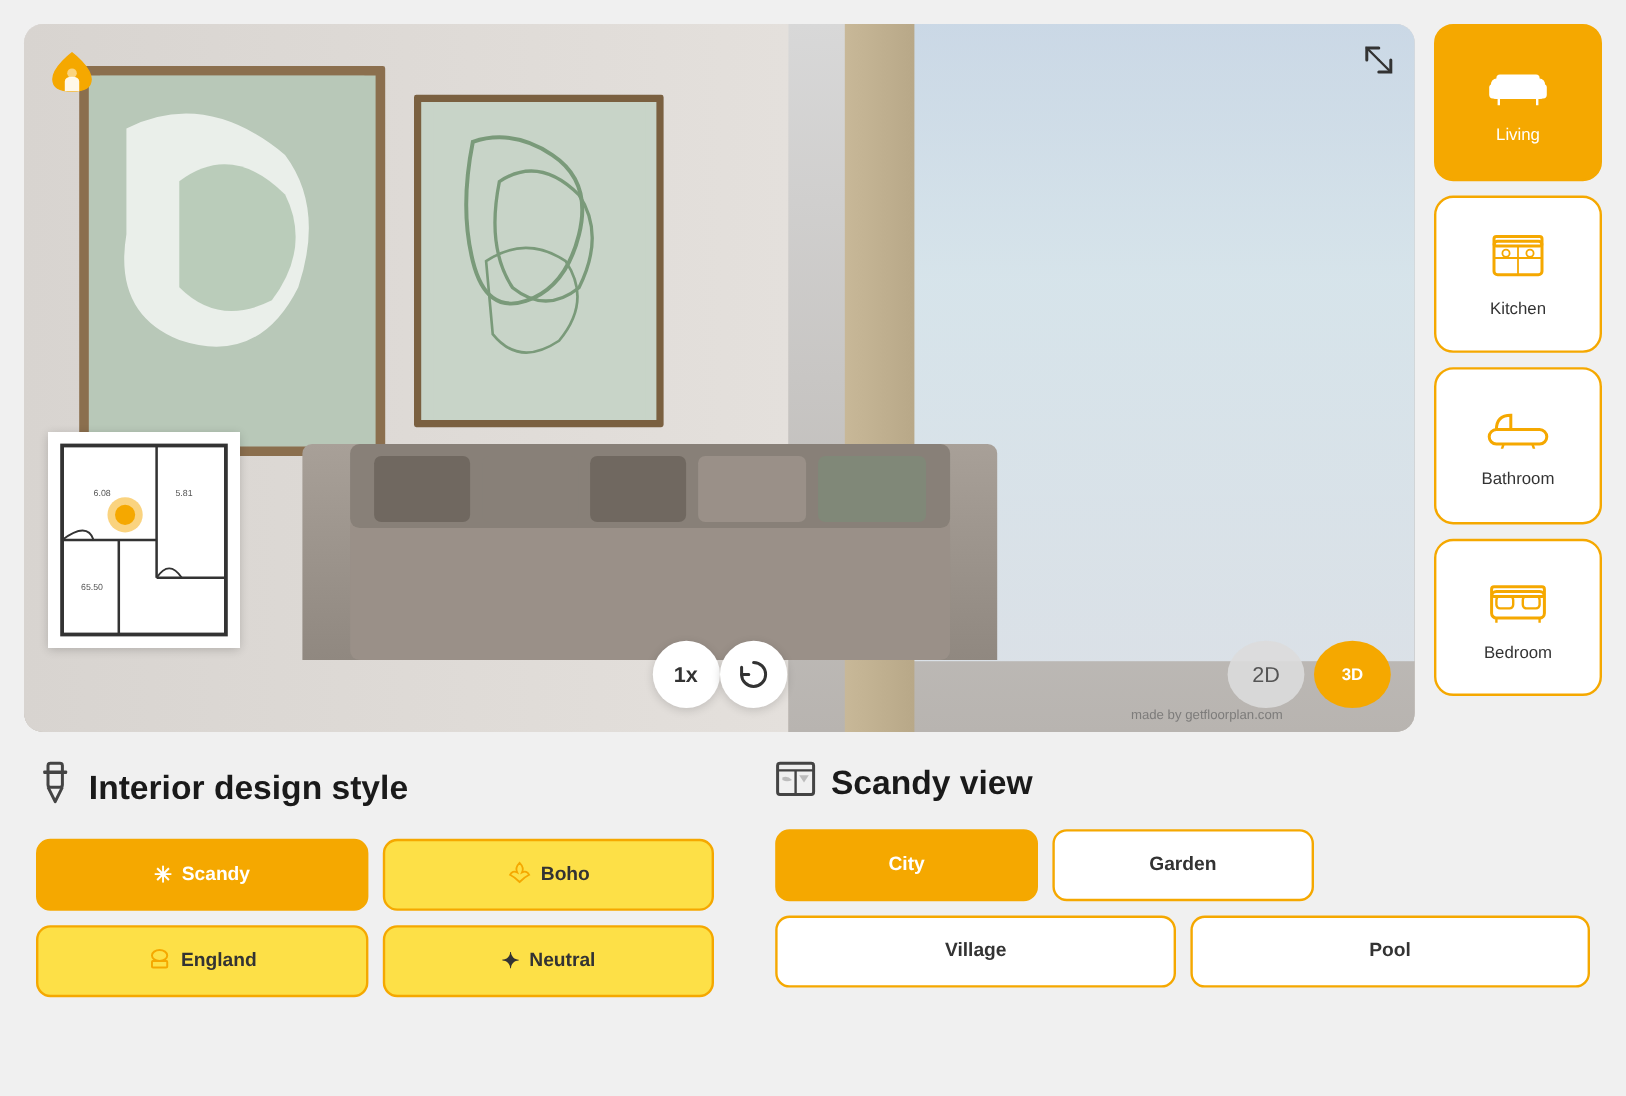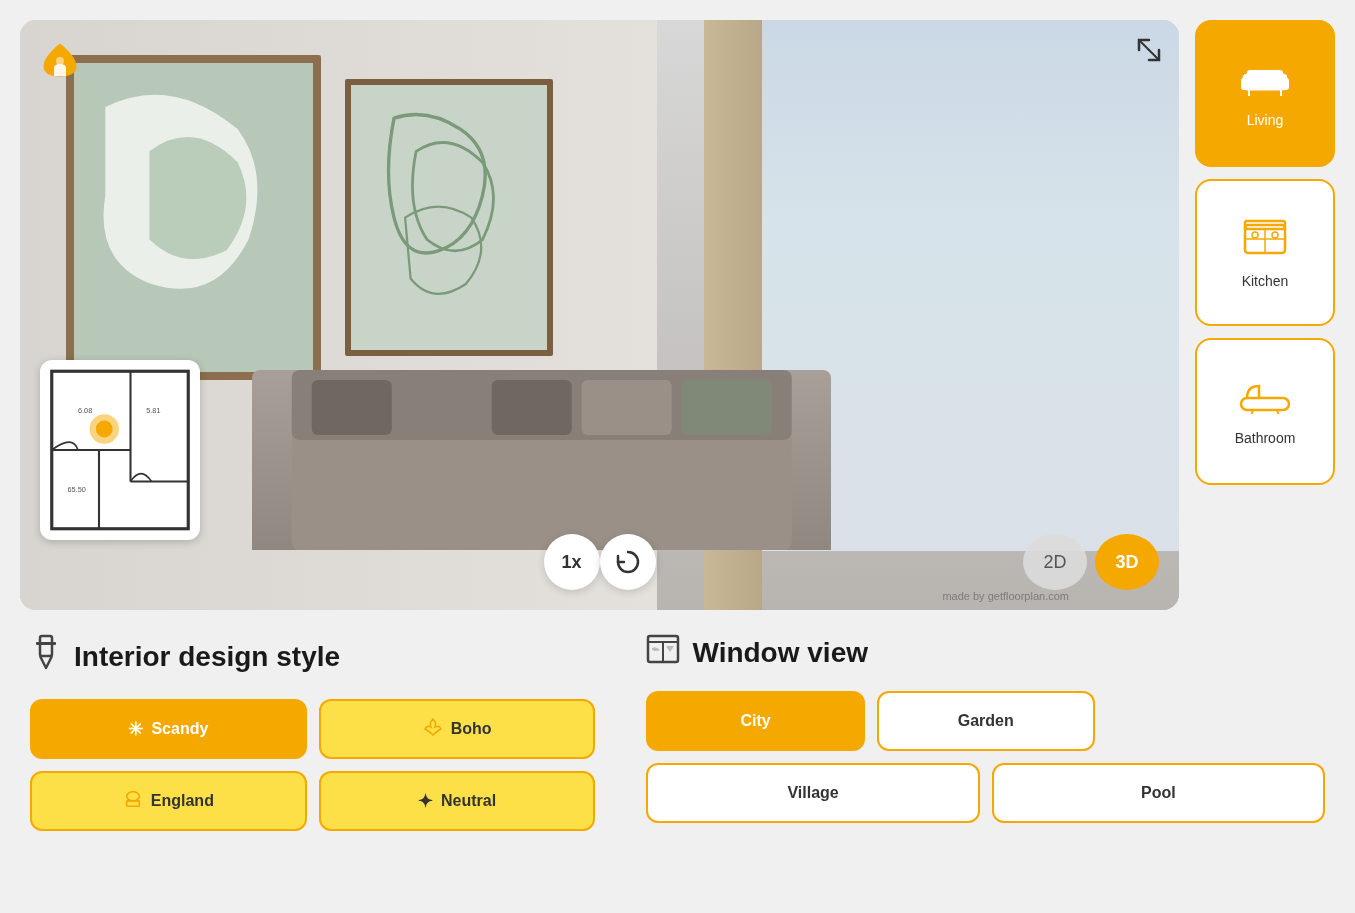--- a/index.html
+++ b/index.html
@@ -112,21 +112,21 @@
     }
 
     
     .floorplan-overlay {
       position: absolute;
       bottom: 70px;
       left: 20px;
       width: 160px;
       height: 180px;
       background: white;
-      border-radius: 12px;
+      border-radius: 0;
       padding: 6px;
       box-shadow: 0 2px 8px rgba(0,0,0,0.2);
     }
     .floorplan-svg {
       width: 100%;
       height: 100%;
     }
 
     
     .view-controls {
@@ -188,21 +188,21 @@
       display: flex;
       align-items: center;
       justify-content: center;
     }
     .view-3d-btn {
       width: 64px;
       height: 56px;
       border-radius: 50%;
       background: #f5a800;
       border: none;
-      font-size: 18px;
+      font-size: 14px;
       font-weight: 700;
       cursor: pointer;
       color: white;
       display: flex;
       align-items: center;
       justify-content: center;
     }
 
     
     .home-icon-overlay {
@@ -234,21 +234,21 @@
 
     
     .room-buttons {
       display: flex;
       flex-direction: column;
       gap: 12px;
       width: 140px;
     }
     .room-btn {
       width: 140px;
-      height: 147px;
+      height: 131px;
       border-radius: 16px;
       border: 2.5px solid #f5a800;
       background: white;
       cursor: pointer;
       display: flex;
       flex-direction: column;
       align-items: center;
       justify-content: center;
       gap: 8px;
       font-size: 14px;
@@ -489,20 +489,33 @@
           <svg width="52" height="36" viewBox="0 0 52 36" fill="none" xmlns="http://www.w3.org/2000/svg">
             <path d="M8 20 Q8 8 20 8 L20 20" stroke="#f5a800" stroke-width="2.5" fill="none" stroke-linecap="round"></path>
             <rect x="2" y="20" width="48" height="12" rx="6" fill="none" stroke="#f5a800" stroke-width="2.5"></rect>
             <line x1="14" y1="32" x2="12" y2="38" stroke="#f5a800" stroke-width="2"></line>
             <line x1="38" y1="32" x2="40" y2="38" stroke="#f5a800" stroke-width="2"></line>
           </svg>
         </span>
         <span class="room-btn-label">Bathroom</span>
       </button>
 
+      <button class="room-btn">
+        <span class="room-icon">
+          <svg width="52" height="40" viewBox="0 0 52 40" fill="none" xmlns="http://www.w3.org/2000/svg">
+            <rect x="4" y="14" width="44" height="22" rx="4" fill="none" stroke="#f5a800" stroke-width="2.5"></rect>
+            <rect x="4" y="10" width="44" height="8" rx="2" fill="none" stroke="#f5a800" stroke-width="2.5"></rect>
+            <rect x="8" y="18" width="14" height="10" rx="3" fill="none" stroke="#f5a800" stroke-width="2"></rect>
+            <rect x="30" y="18" width="14" height="10" rx="3" fill="none" stroke="#f5a800" stroke-width="2"></rect>
+            <line x1="8" y1="36" x2="8" y2="42" stroke="#f5a800" stroke-width="2"></line>
+            <line x1="44" y1="36" x2="44" y2="42" stroke="#f5a800" stroke-width="2"></line>
+          </svg>
+        </span>
+        <span class="room-btn-label">Bedroom</span>
+      </button>
 
     </div>
   </div>
 
   <div class="bottom-section">
 
     <div class="style-section">
       <div class="section-header">
         <span class="section-icon">
           <svg width="32" height="38" viewBox="0 0 32 38" fill="none" xmlns="http://www.w3.org/2000/svg">
@@ -553,21 +566,21 @@
       <div class="section-header">
         <span class="section-icon">
           <svg width="34" height="30" viewBox="0 0 34 30" fill="none" xmlns="http://www.w3.org/2000/svg">
             <rect x="2" y="2" width="30" height="26" rx="2" fill="none" stroke="#444" stroke-width="2.5"></rect>
             <line x1="2" y1="8" x2="32" y2="8" stroke="#444" stroke-width="2"></line>
             <line x1="17" y1="8" x2="17" y2="28" stroke="#444" stroke-width="2"></line>
             <path d="M6 14 Q10 12 14 16 Q10 18 6 16 Z" fill="#444" opacity="0.3"></path>
             <path d="M20 12 L28 12 L24 18 Z" fill="#444" opacity="0.3"></path>
           </svg>
         </span>
-        <span class="section-title">Window view</span>
+        <span class="section-title">Scandy view</span>
       </div>
 
       <div class="view-grid">
         <button class="view-btn active">City</button>
         <button class="view-btn">Garden</button>
       </div>
 
       <div class="view-grid-row2">
         <button class="view-btn">Village</button>
         <button class="view-btn">Pool</button>

